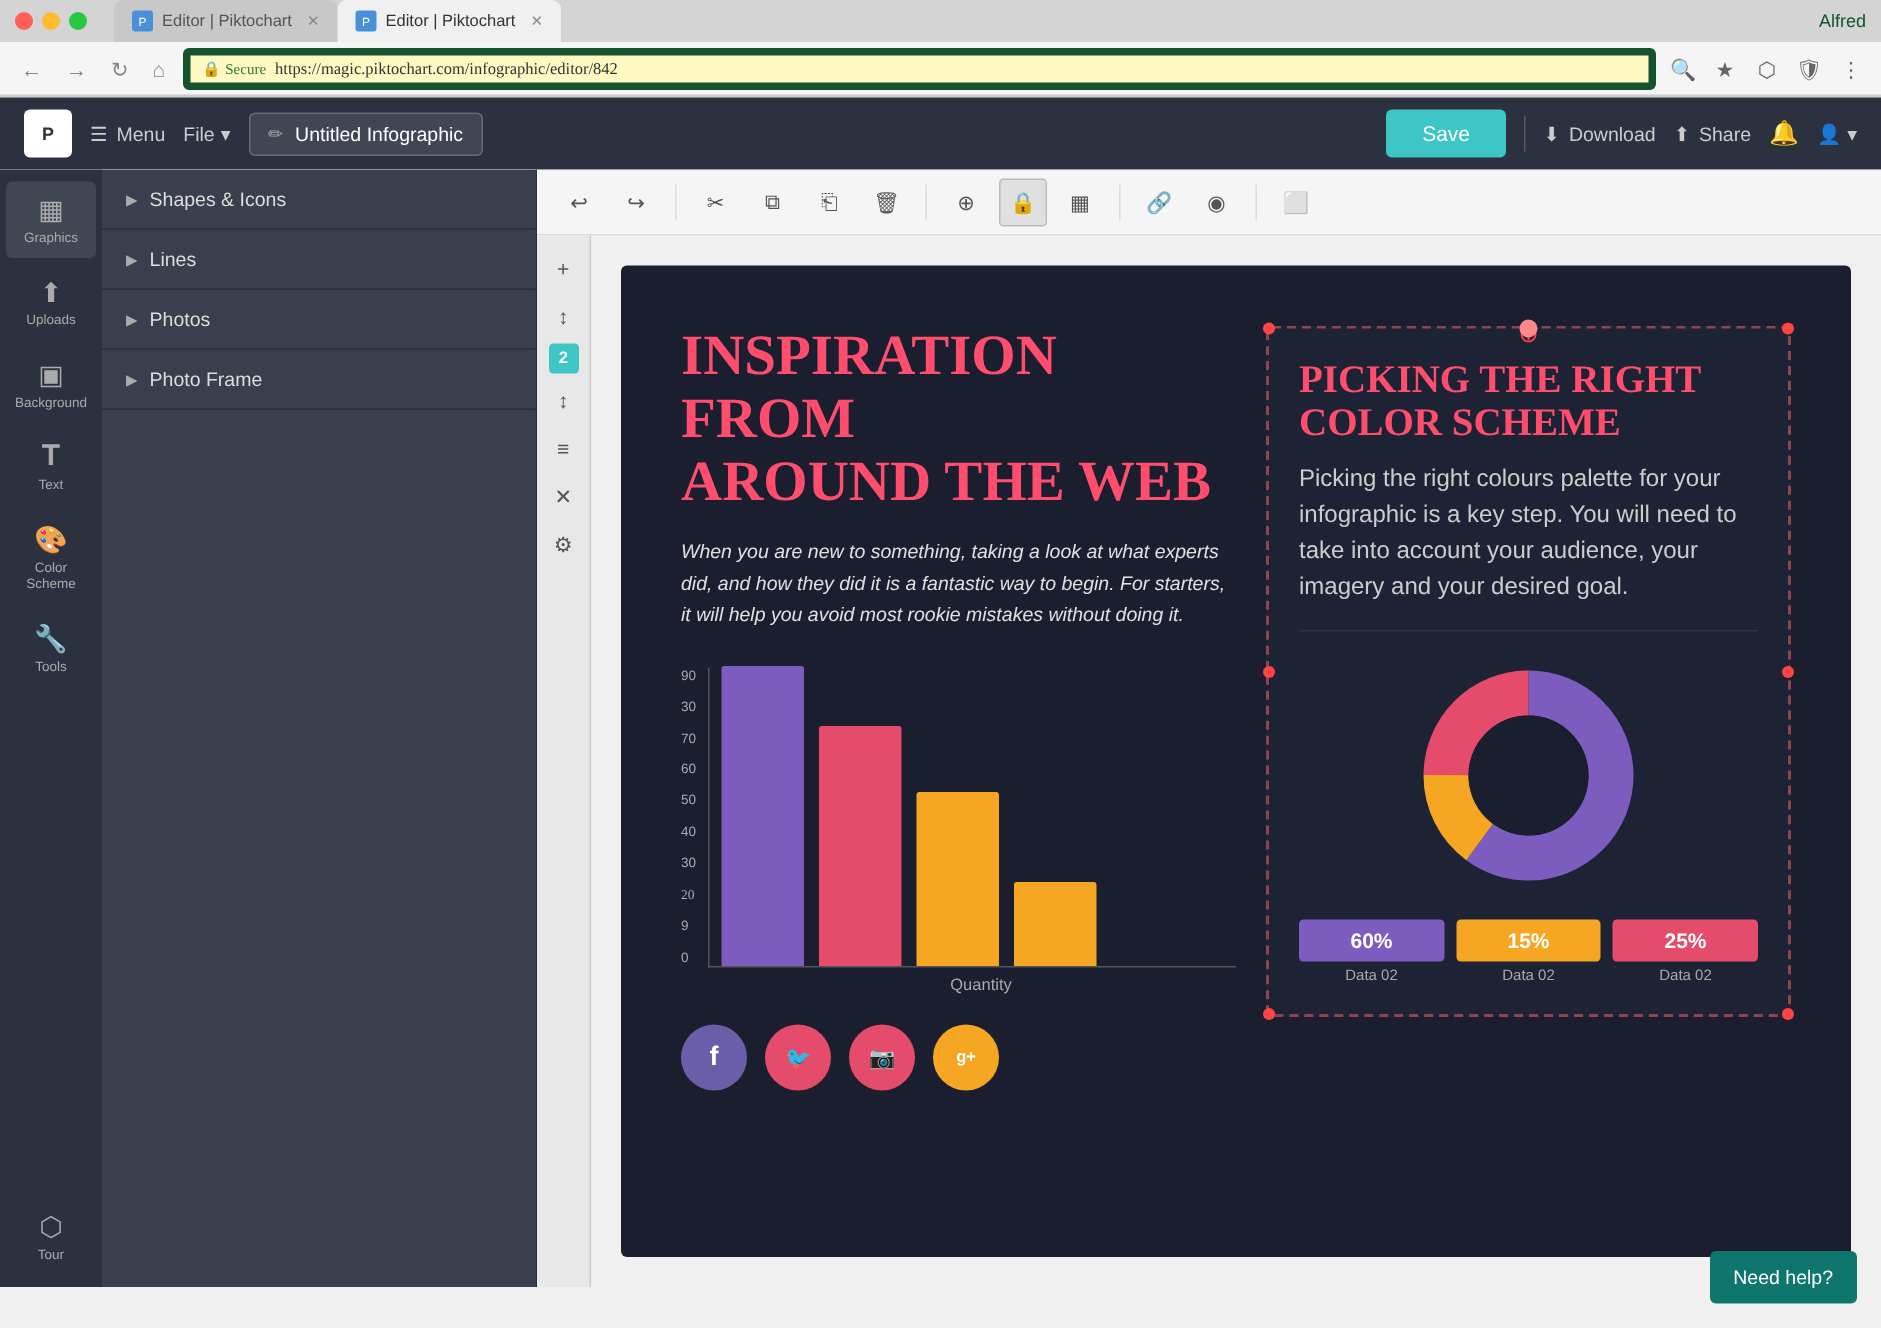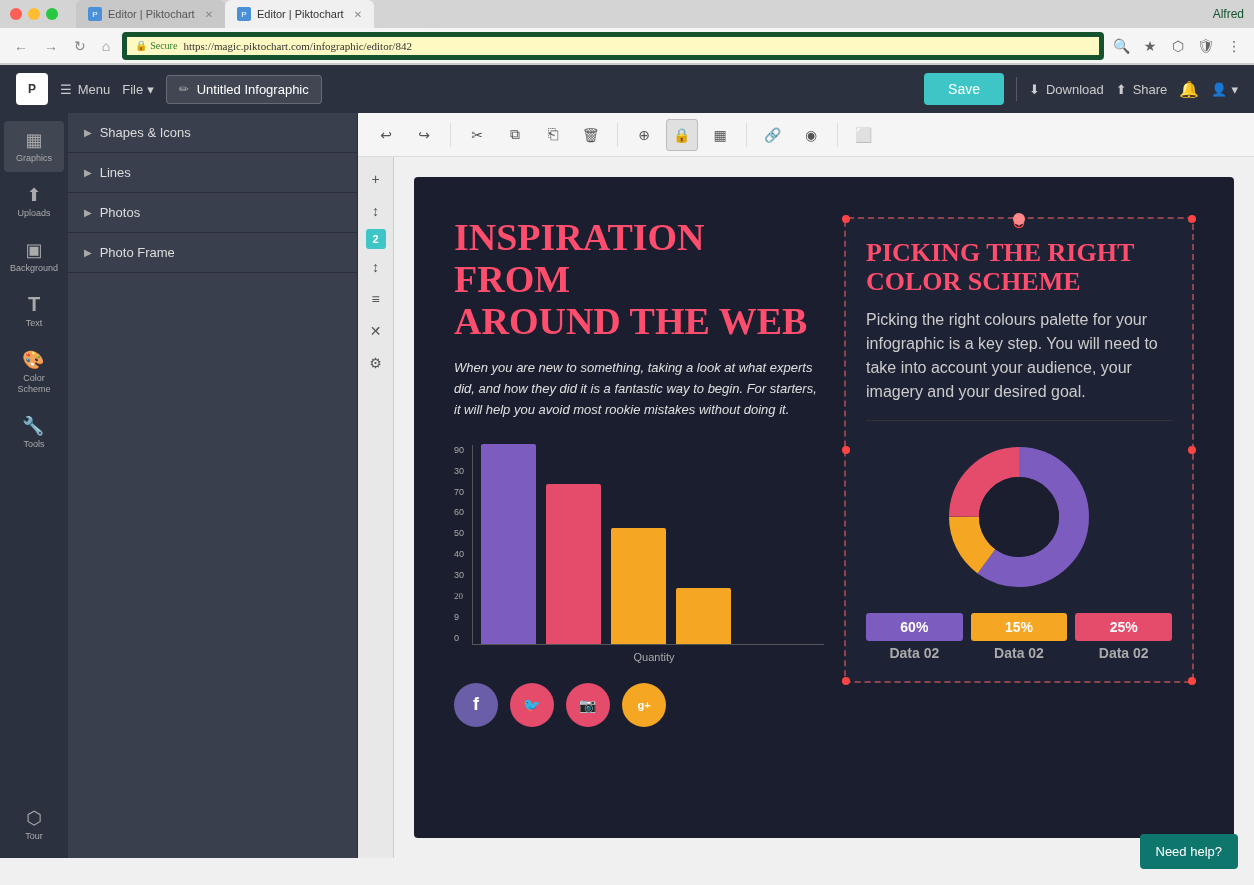--- a/index.html
+++ b/index.html
@@ -105,21 +105,21 @@
     .donut-container { display: flex; justify-content: center; margin: 16px 0; }
     .donut-svg { width: 160px; height: 160px; }
 
     
     .stats-row { display: flex; gap: 8px; margin-top: 12px; }
     .stat-item { flex: 1; text-align: center; }
     .stat-badge { padding: 6px 8px; border-radius: 3px; font-size: 14px; font-weight: bold; color: white; display: block; margin-bottom: 4px; }
     .sb-purple { background: #7c5cbf; }
     .sb-orange { background: #f5a623; }
     .sb-pink { background: #e54b6a; }
-    .stat-label { font-size: 14px; color: #aaa; font-weight: bold; }
+    .stat-label { font-size: 10px; color: #aaa; }
 
     
     .need-help-btn { position: fixed; bottom: 16px; right: 16px; background: #0f766e; color: white; padding: 10px 16px; border-radius: 4px; font-size: 13px; cursor: pointer; font-weight: 500; }
 
     
     .collapse-handle { position: absolute; right: -12px; top: 50%; transform: translateY(-50%); width: 12px; height: 40px; background: #3a3f4e; border-radius: 0 4px 4px 0; display: flex; align-items: center; justify-content: center; cursor: pointer; color: #aaa; font-size: 10px; }
   </style>
 </head>
 <body>
 

